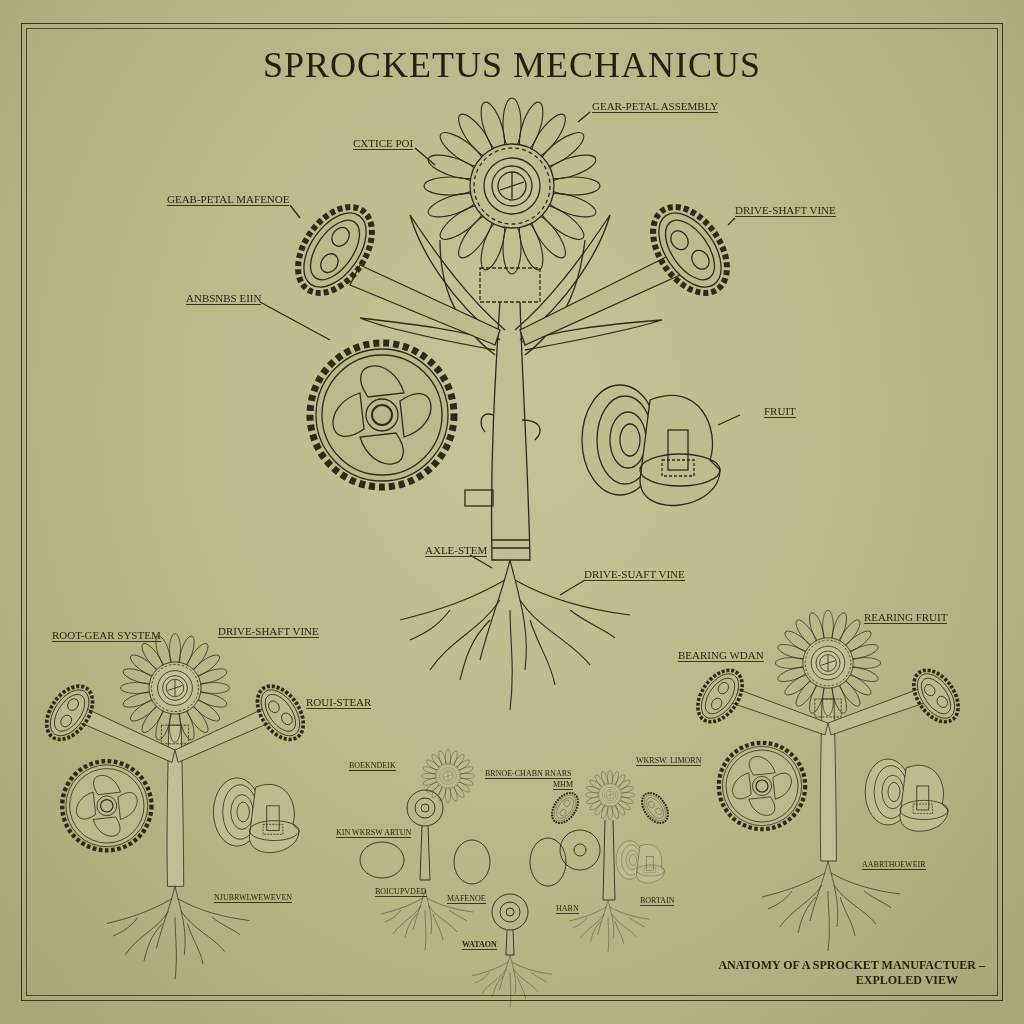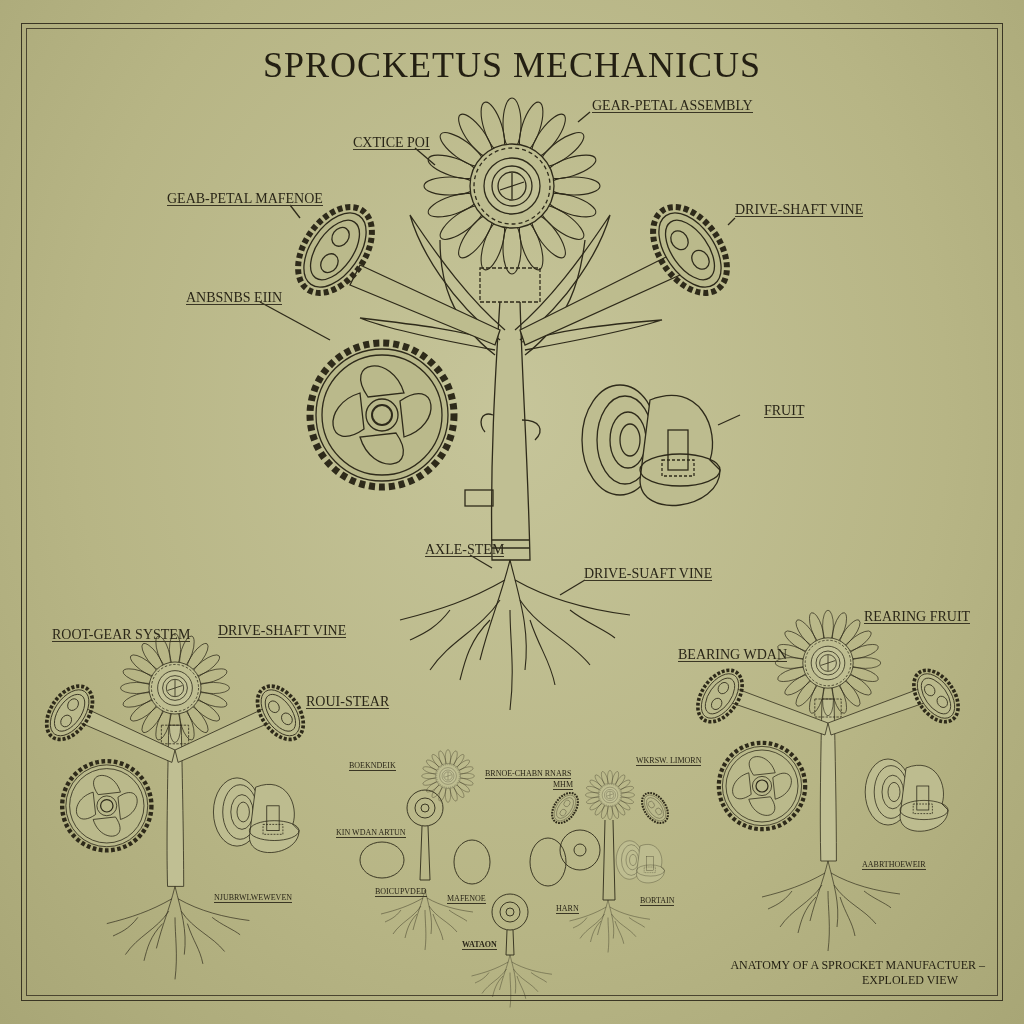--- a/index.html
+++ b/index.html
@@ -1,23 +1,23 @@
 <!DOCTYPE html>
 <html><head>
 <meta charset="utf-8">
 <style>
   html,body{margin:0;padding:0;}
   body{width:1024px;height:1024px;background:#b9b88a;position:relative;overflow:hidden;font-family:"DejaVu Serif",serif;color:#2a2618;}
   .paper{position:absolute;inset:0;background:radial-gradient(ellipse at 50% 40%,#c6c59a 0%,#b7b585 60%,#a8a676 100%);}
   .frame-outer{position:absolute;left:21px;top:23px;width:982px;height:978px;border:1.5px solid #3a3624;box-sizing:border-box;}
   .frame-inner{position:absolute;left:26px;top:28px;width:972px;height:968px;border:1px solid #4a4530;box-sizing:border-box;}
   .title{position:absolute;left:0;right:0;top:44px;text-align:center;font-family:"Liberation Serif",serif;font-size:36px;letter-spacing:1px;color:#231f12;}
-  .lbl{position:absolute;font-family:"Liberation Serif",serif;font-size:14px;color:#2a2618;border-bottom:1px solid #3a3624;white-space:nowrap;line-height:12px;}
+  .lbl{position:absolute;font-family:"Liberation Serif",serif;font-size:11px;color:#2a2618;border-bottom:1px solid #3a3624;white-space:nowrap;line-height:12px;}
   .lbl.sm{font-size:8px;line-height:9px;}
-  .caption{position:absolute;font-family:"Liberation Serif",serif;font-size:12px;color:#231f12;text-align:right;white-space:nowrap;}
+  .caption{position:absolute;font-family:"Liberation Serif",serif;font-size:12px;color:#231f12;text-align:right;white-space:nowrap;font-weight:bold;}
   svg.art{position:absolute;left:0;top:0;}
 </style>
 </head>
 <body>
 
 <div class="paper"></div>
 <div class="frame-outer"></div>
 <div class="frame-inner"></div>
 
 <div class="title">SPROCKETUS MECHANICUS</div>
@@ -202,21 +202,21 @@
 <div class="lbl sm" style="left:214px;top:893px;">NJUBRWLWEWEVEN</div>
 
 <div class="lbl" style="left:824px;top:611px;margin-left:40px;">REARING FRUIT</div>
 <div class="lbl" style="left:678px;top:649px;">BEARING WDAN</div>
 <div class="lbl sm" style="left:862px;top:860px;">AABRTHOEWEIR</div>
 
 <div class="lbl sm" style="left:349px;top:761px;">BOEKNDEIK</div>
 <div class="lbl sm" style="left:485px;top:769px;">BRNOE-CHABN RNARS</div>
 <div class="lbl sm" style="left:553px;top:780px;">MHM</div>
 <div class="lbl sm" style="left:636px;top:756px;">WKRSW. LIMORN</div>
-<div class="lbl sm" style="left:336px;top:828px;">KIN WDAN ARTUN</div>
+<div class="lbl sm" style="left:336px;top:828px;">KIN WKRSW ARTUN</div>
 <div class="lbl sm" style="left:375px;top:887px;">BOICUPVDED</div>
 <div class="lbl sm" style="left:447px;top:894px;">MAFENOE</div>
 <div class="lbl sm" style="left:556px;top:904px;">HARN</div>
 <div class="lbl sm" style="left:462px;top:940px;font-weight:bold;">WATAON</div>
 <div class="lbl sm" style="left:640px;top:896px;">BORTAIN</div>
 
 <div class="caption" style="left:700px;top:958px;width:285px;">ANATOMY OF A SPROCKET MANUFACTUER –</div>
 <div class="caption" style="left:700px;top:973px;width:258px;">EXPLOLED VIEW</div>
 
 </body></html>

